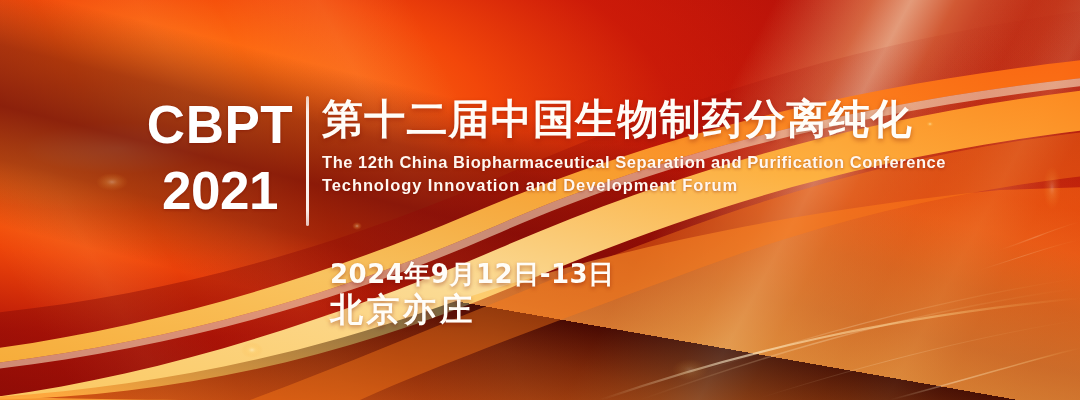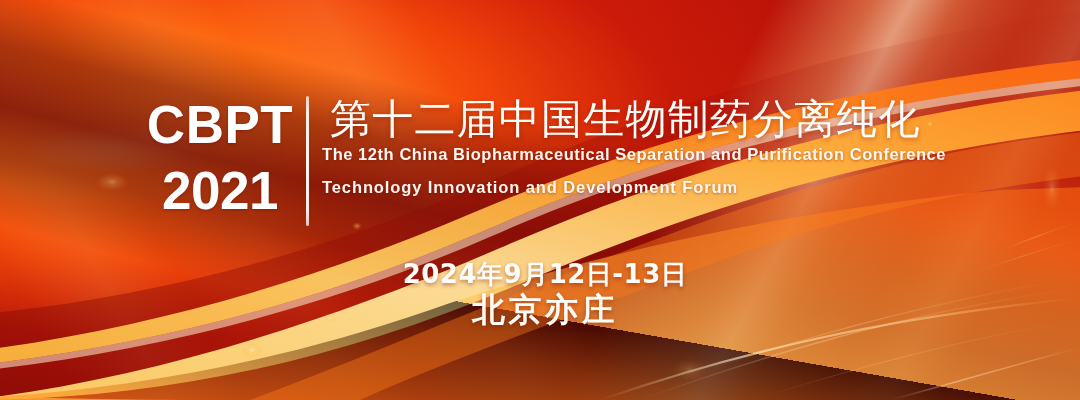--- a/index.html
+++ b/index.html
@@ -138,24 +138,23 @@
       rgba(255,245,240,0.96) 88%,
       rgba(255,255,255,0.72) 100%);
     border-radius:2px;
   }
 
   #titles { position:absolute; left:322px; top:96px; width:640px; }
 
   .cn-title {
     color:#fffdf8;
     font-family:"DejaVu Sans", "Liberation Sans", sans-serif;
-    font-weight:normal;
+    font-weight:bold;
     white-space:nowrap;
     text-shadow:0 2px 5px rgba(120,10,5,0.40);
-    margin-left:8px;
   }
   #cn-title-1 {
     font-size:41px;
     line-height:46px;
     letter-spacing:1.2px;
   }
   #cn-title-2 {
     font-size:41px;
     line-height:46px;
     letter-spacing:2.5px;
@@ -166,34 +165,34 @@
     color:#fff7f0;
     font-family:"Liberation Sans", sans-serif;
     font-weight:bold;
     white-space:nowrap;
     text-shadow:0 1px 3px rgba(120,10,5,0.45);
   }
   #en-title-1 {
     font-size:16.5px;
     line-height:20px;
     letter-spacing:0.55px;
-    margin-top:2px;
+    margin-top:10px;
   }
   #en-title-2 {
     font-size:16.5px;
     line-height:20px;
     letter-spacing:0.9px;
-    margin-top:13px;
+    margin-top:3px;
   }
 
   #event-info {
     position:absolute;
     left:330px; top:258px;
     width:430px;
-    text-align:center;
+    text-align:left;
     color:#fffdf8;
   }
   #event-date {
     font-family:"DejaVu Sans", "Liberation Sans", sans-serif;
     font-weight:bold;
     font-size:26px;
     line-height:32px;
     letter-spacing:0.5px;
     white-space:nowrap;
     text-shadow:0 2px 4px rgba(120,10,5,0.42);

